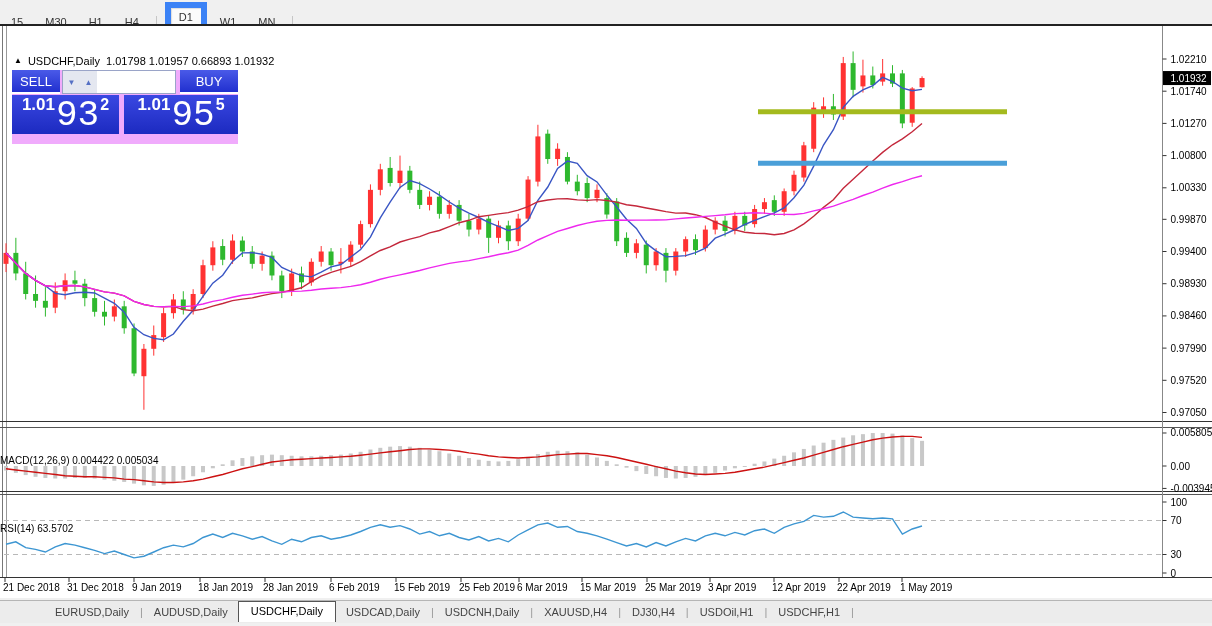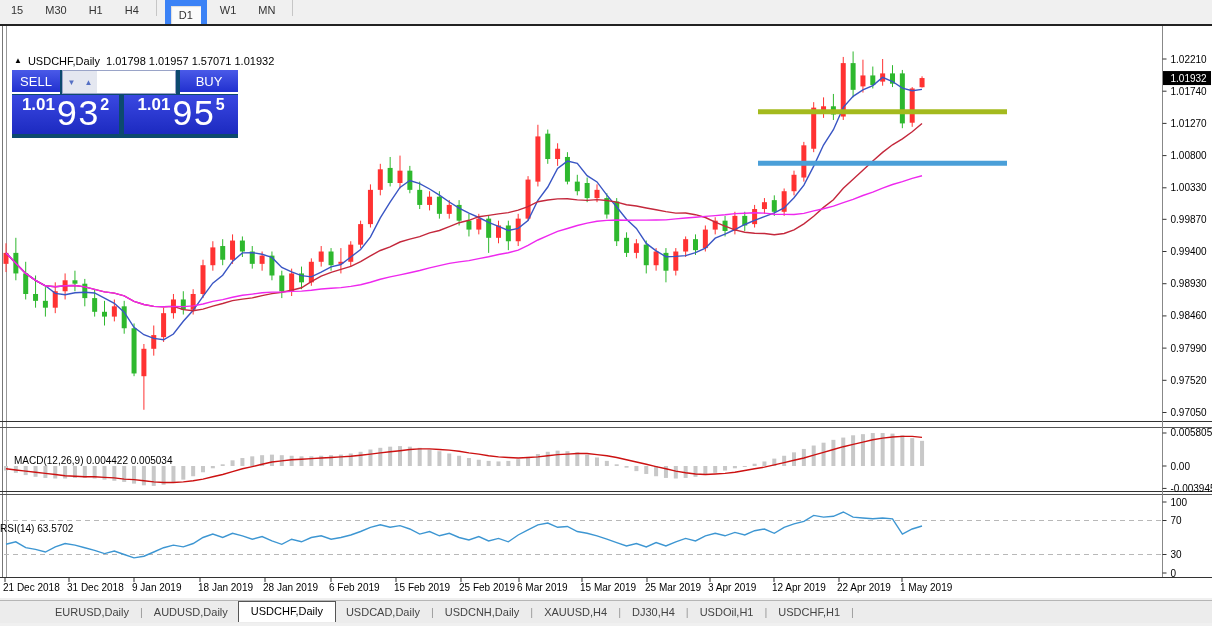--- a/index.html
+++ b/index.html
@@ -4,41 +4,41 @@
 <style>
   html,body{margin:0;padding:0;}
   body{
     width:1212px;height:626px;position:relative;overflow:hidden;
     background:#f0f0f0;font-family:"Liberation Sans",sans-serif;
     -webkit-font-smoothing:none;
   }
   
   .toolbar{
     position:absolute;left:0;top:0;width:1212px;height:32px;
-    display:flex;align-items:flex-start;background:#f0f0f0;
+    display:flex;align-items:flex-end;background:#f0f0f0;
   }
   .tf-btn{
     font-size:11px;color:#333;padding:3px 8px;margin:0 2px;border:1px solid transparent;
     cursor:default;white-space:nowrap;
   }
   .tf-btn.active{background:#fbfbfb;border:6px solid #3b82f6;box-shadow:inset 1px 1px 1px rgba(0,0,0,.12);}
   .tf-sep{width:1px;height:16px;background:#c6c6c6;margin:0 6px;}
   
   .chart-frame{position:absolute;left:0;top:24px;width:1212px;height:578px;}
   svg{position:absolute;left:0;top:0;}
   .chart-title{
     position:absolute;left:14px;top:31px;font-size:11px;color:#000;
     display:flex;align-items:center;gap:6px;z-index:5;
   }
   .chart-title .tri{font-size:8px;line-height:1;}
   .ind-header{position:absolute;font-size:10px;color:#000;z-index:5;}
   
   .tpanel{
     position:absolute;left:12px;top:46px;width:226px;z-index:6;
-    background:#0c4a6e;padding-bottom:4px;
+    background:#f0abfc;padding-bottom:10px;
   }
   .tp-row1{display:flex;height:24px;}
   .tp-btn{
     border:none;color:#fff;font-size:13px;font-family:"Liberation Sans",sans-serif;
     background:linear-gradient(180deg,#4a5ae8,#2130cf);
     border-bottom:2px solid #fff;cursor:pointer;padding:0;
   }
   .tp-sell{width:48px;}
   .tp-buy{width:58px;margin-left:4px;}
   .spin{
@@ -659,24 +659,24 @@
       <text x="772" y="591" font-size="10" fill="#000" font-family="Liberation Sans, sans-serif">12 Apr 2019</text>
       <line x1="839" y1="578" x2="839" y2="582" stroke="#333" stroke-width="1"></line>
       <text x="837" y="591" font-size="10" fill="#000" font-family="Liberation Sans, sans-serif">22 Apr 2019</text>
       <line x1="902" y1="578" x2="902" y2="582" stroke="#333" stroke-width="1"></line>
       <text x="900" y="591" font-size="10" fill="#000" font-family="Liberation Sans, sans-serif">1 May 2019</text>
     </svg>
 
   <div class="chart-title">
     <span class="tri">▲</span>
     <span>USDCHF,Daily</span>
-    <span>1.01798 1.01957 1.57071 1.01932</span>
+    <span>1.01798 1.01957 0.66893 1.01932</span>
   </div>
 
-  <div class="ind-header" style="left:14px;top:431px;">MACD(12,26,9) 0.004422 0.005034</div>
+  <div class="ind-header" style="left:0;top:431px;">MACD(12,26,9) 0.004422 0.005034</div>
   <div class="ind-header" style="left:0;top:499px;">RSI(14) 63.5702</div>
 
   <div class="tpanel">
     <div class="tp-row1">
       <button class="tp-btn tp-sell">SELL</button>
       <div class="spin">
         <button class="spin-btn">▼</button>
         <button class="spin-btn">▲</button>
       </div>
       <button class="tp-btn tp-buy">BUY</button>

